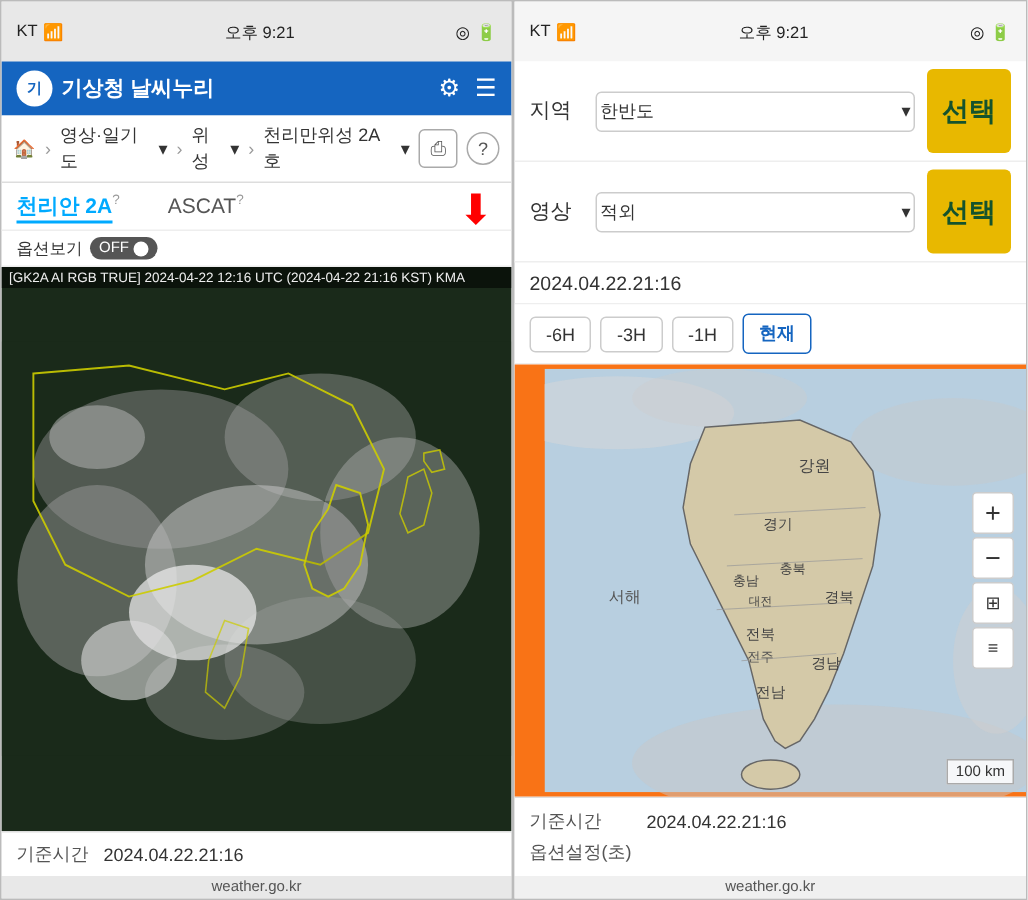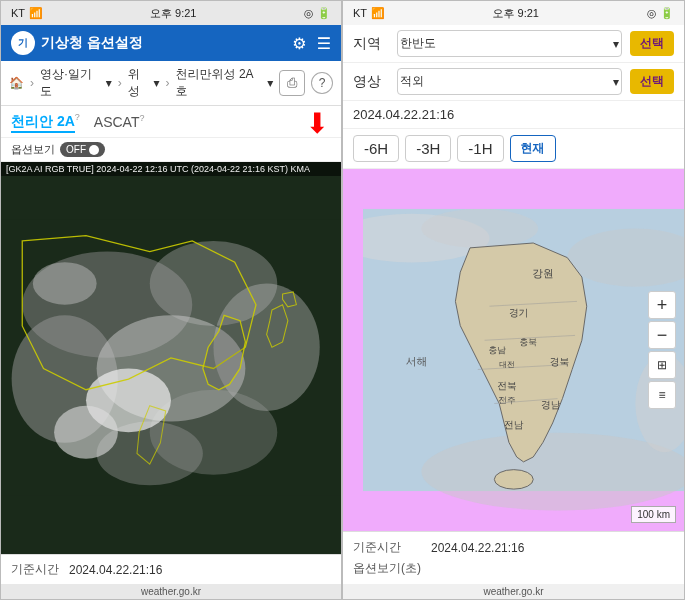--- a/index.html
+++ b/index.html
@@ -19,21 +19,21 @@
       background: #f0f0f0;
       display: flex;
       flex-direction: column;
       border: 1px solid #bbb;
       overflow: hidden;
       position: relative;
     }
 
     
     .status-bar {
-      height: 24px;
+      height: 40px;
       background: #e8e8e8;
       display: flex;
       align-items: center;
       justify-content: space-between;
       padding: 0 10px;
       font-size: 11px;
       color: #222;
       flex-shrink: 0;
     }
     .status-left { display: flex; align-items: center; gap: 4px; }
@@ -88,23 +88,23 @@
     }
     .subnav-q {
       width: 22px; height: 22px; border: 1px solid #aaa;
       border-radius: 50%; display: flex; align-items: center;
       justify-content: center; font-size: 12px; color: #555; cursor: pointer;
     }
 
     
     .left-tabs {
       display: flex;
-      align-items: center;
+      align-items: flex-start;
       padding: 6px 10px;
-      gap: 14px;
+      gap: 32px;
       background: white;
       flex-shrink: 0;
       border-bottom: 1px solid #eee;
       position: relative;
     }
     .tab-active {
       color: #00aaff; font-size: 14px; font-weight: bold;
       border-bottom: 2px solid #00aaff; padding-bottom: 2px;
     }
     .tab-q { font-size: 9px; color: #999; vertical-align: super; }
@@ -173,52 +173,52 @@
       background: white;
       flex-shrink: 0;
     }
     .filter-label { font-size: 14px; color: #333; width: 36px; flex-shrink: 0; }
     .filter-select {
       flex: 1; border: 1px solid #ccc; border-radius: 4px;
       padding: 4px 2px; font-size: 12px; color: #333;
       display: flex; align-items: center; justify-content: space-between;
     }
     .filter-btn {
-      background: #e8b800; color: #701a75; border: none;
-      border-radius: 4px; padding: 4px 10px; font-size: 12px;
+      background: #e8b800; color: #14532d; border: none;
+      border-radius: 4px; padding: 16px 10px; font-size: 18px;
       font-weight: bold; cursor: pointer;
     }
 
     
     .datetime-row {
       padding: 6px 10px; font-size: 13px; color: #333;
       border-bottom: 1px solid #eee; flex-shrink: 0;
     }
 
     
     .time-btns {
       display: flex; align-items: center; gap: 6px;
       padding: 6px 10px; background: white;
       flex-shrink: 0; border-bottom: 1px solid #eee;
     }
     .time-btn {
       border: 1px solid #ccc; border-radius: 4px;
-      padding: 4px 10px; font-size: 15px; color: #333; cursor: pointer;
+      padding: 4px 10px; font-size: 12px; color: #333; cursor: pointer;
       background: white;
     }
     .time-btn-active {
       border: 1px solid #1565c0; border-radius: 4px;
       padding: 4px 10px; font-size: 12px; color: #1565c0; cursor: pointer;
       background: white; font-weight: bold;
     }
 
     
     .map-container {
       flex: 1; position: relative; overflow: hidden;
-      background: #f0abfc; min-height: 0; padding-left: 20px;
+      background: #f97316; min-height: 0; padding-left: 20px;
     }
     .map-svg { width: 100%; height: 100%; }
 
     
     .zoom-controls {
       position: absolute; right: 8px; top: 50%; transform: translateY(-50%);
       display: flex; flex-direction: column; gap: 2px;
     }
     .zoom-btn {
       width: 28px; height: 28px; background: white;
@@ -269,21 +269,21 @@
     <span>오후 9:21</span>
     <div class="status-right">
       <span>◎</span>
       <span>🔋</span>
     </div>
   </div>
 
   <div class="left-header">
     <div class="left-header-title">
       <div class="logo-circle">기</div>
-      <span>기상청 옵션설정</span>
+      <span>기상청 날씨누리</span>
     </div>
     <div class="header-icons">
       <span class="header-icon">⚙</span>
       <span class="header-icon">☰</span>
     </div>
   </div>
 
   <div class="left-subnav">
     <div class="subnav-item">
       <span>🏠</span>
@@ -459,19 +459,19 @@
     
     <div class="scale-label">100 km</div>
   </div>
 
   <div class="right-bottom">
     <div class="right-bottom-row">
       <span class="right-bottom-label">기준시간</span>
       <span>2024.04.22.21:16</span>
     </div>
     <div class="right-bottom-row">
-      <span class="right-bottom-label">옵션보기(초)</span>
+      <span class="right-bottom-label">옵션설정(초)</span>
     </div>
   </div>
   <div class="right-footer">
     <span>weather.go.kr</span>
   </div>
 </div>
 
 </body></html>

